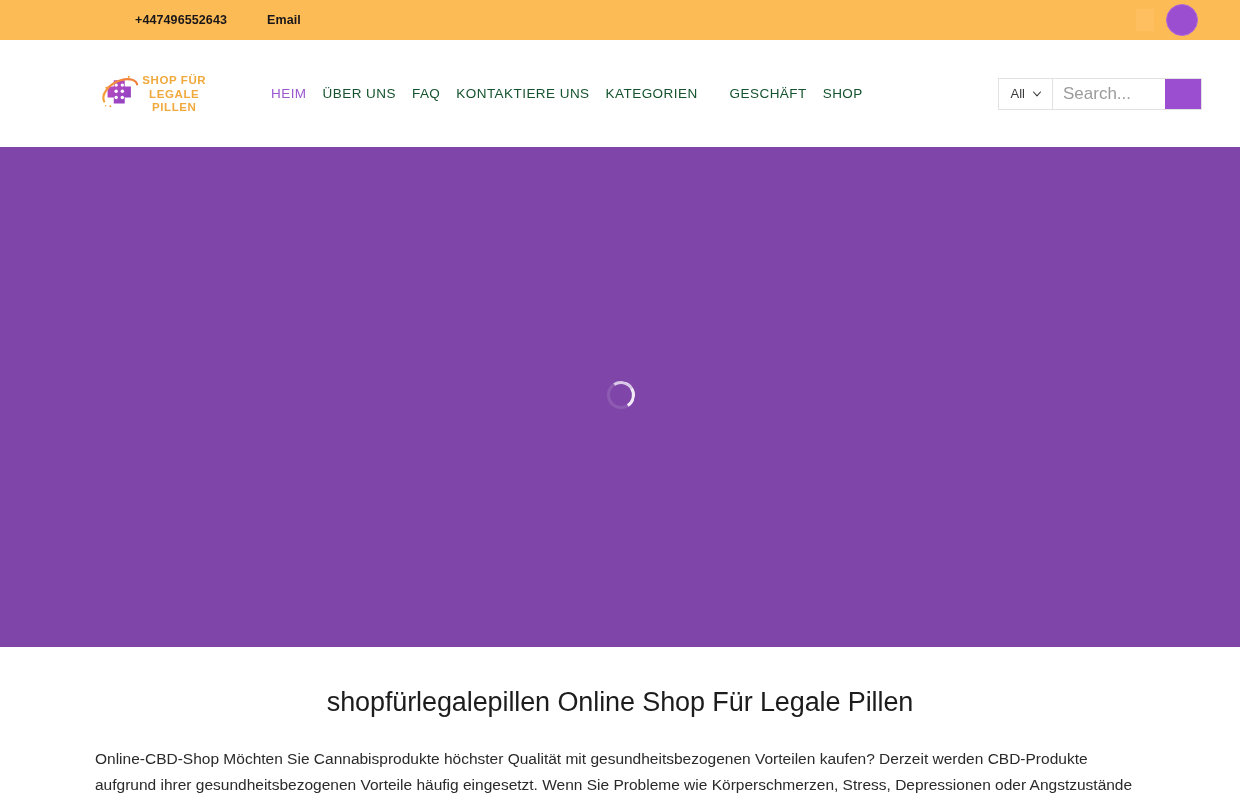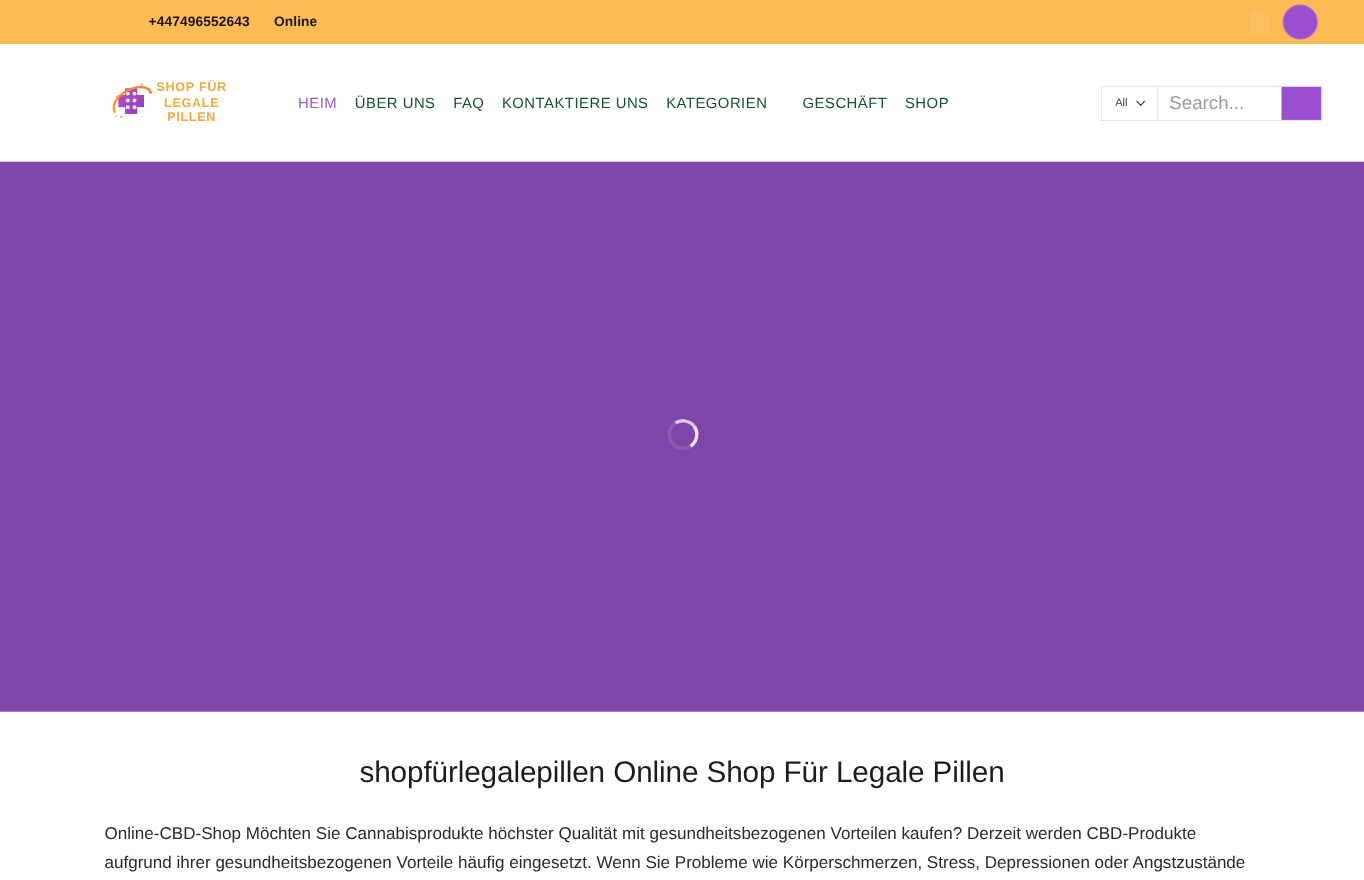--- a/index.html
+++ b/index.html
@@ -23,21 +23,21 @@
     width:1100px;
     margin:0 auto;
     display:flex;
     align-items:center;
     position:relative;
     height:40px;
   }
   .topbar-contact{
     display:flex;
     align-items:center;
-    gap:22px;
+    gap:40px;
     margin-left:65px;
   }
   .topbar-contact a{
     color:#19161a;
     font-size:12.5px;
     font-weight:bold;
     text-decoration:none;
     letter-spacing:0.1px;
     white-space:nowrap;
   }
@@ -134,21 +134,21 @@
   .search-select{
     display:flex;
     align-items:center;
     gap:7px;
     padding:0 10px 0 12px;
     border-right:1px solid #e2e2e2;
     background:#ffffff;
     cursor:pointer;
   }
   .search-select .label{
-    font-size:10px;
+    font-size:13px;
     color:#3a3a3a;
   }
   .chev{
     width:10px;height:10px;
     display:block;
   }
   .search-input{
     width:112px;
     border:none;
     outline:none;
@@ -221,21 +221,21 @@
     text-align:left;
   }
 </style>
 </head>
 <body>
 
 <div class="topbar">
   <div class="topbar-inner">
     <div class="topbar-contact">
       <a href="#">+447496552643</a>
-      <a href="#">Online</a>
+      <a href="#">Email</a>
     </div>
     <div class="topbar-right">
       <div class="topbar-gap"></div>
       <div class="avatar-bubble"></div>
     </div>
   </div>
 </div>
 
 <div class="header">
   <div class="header-inner">

